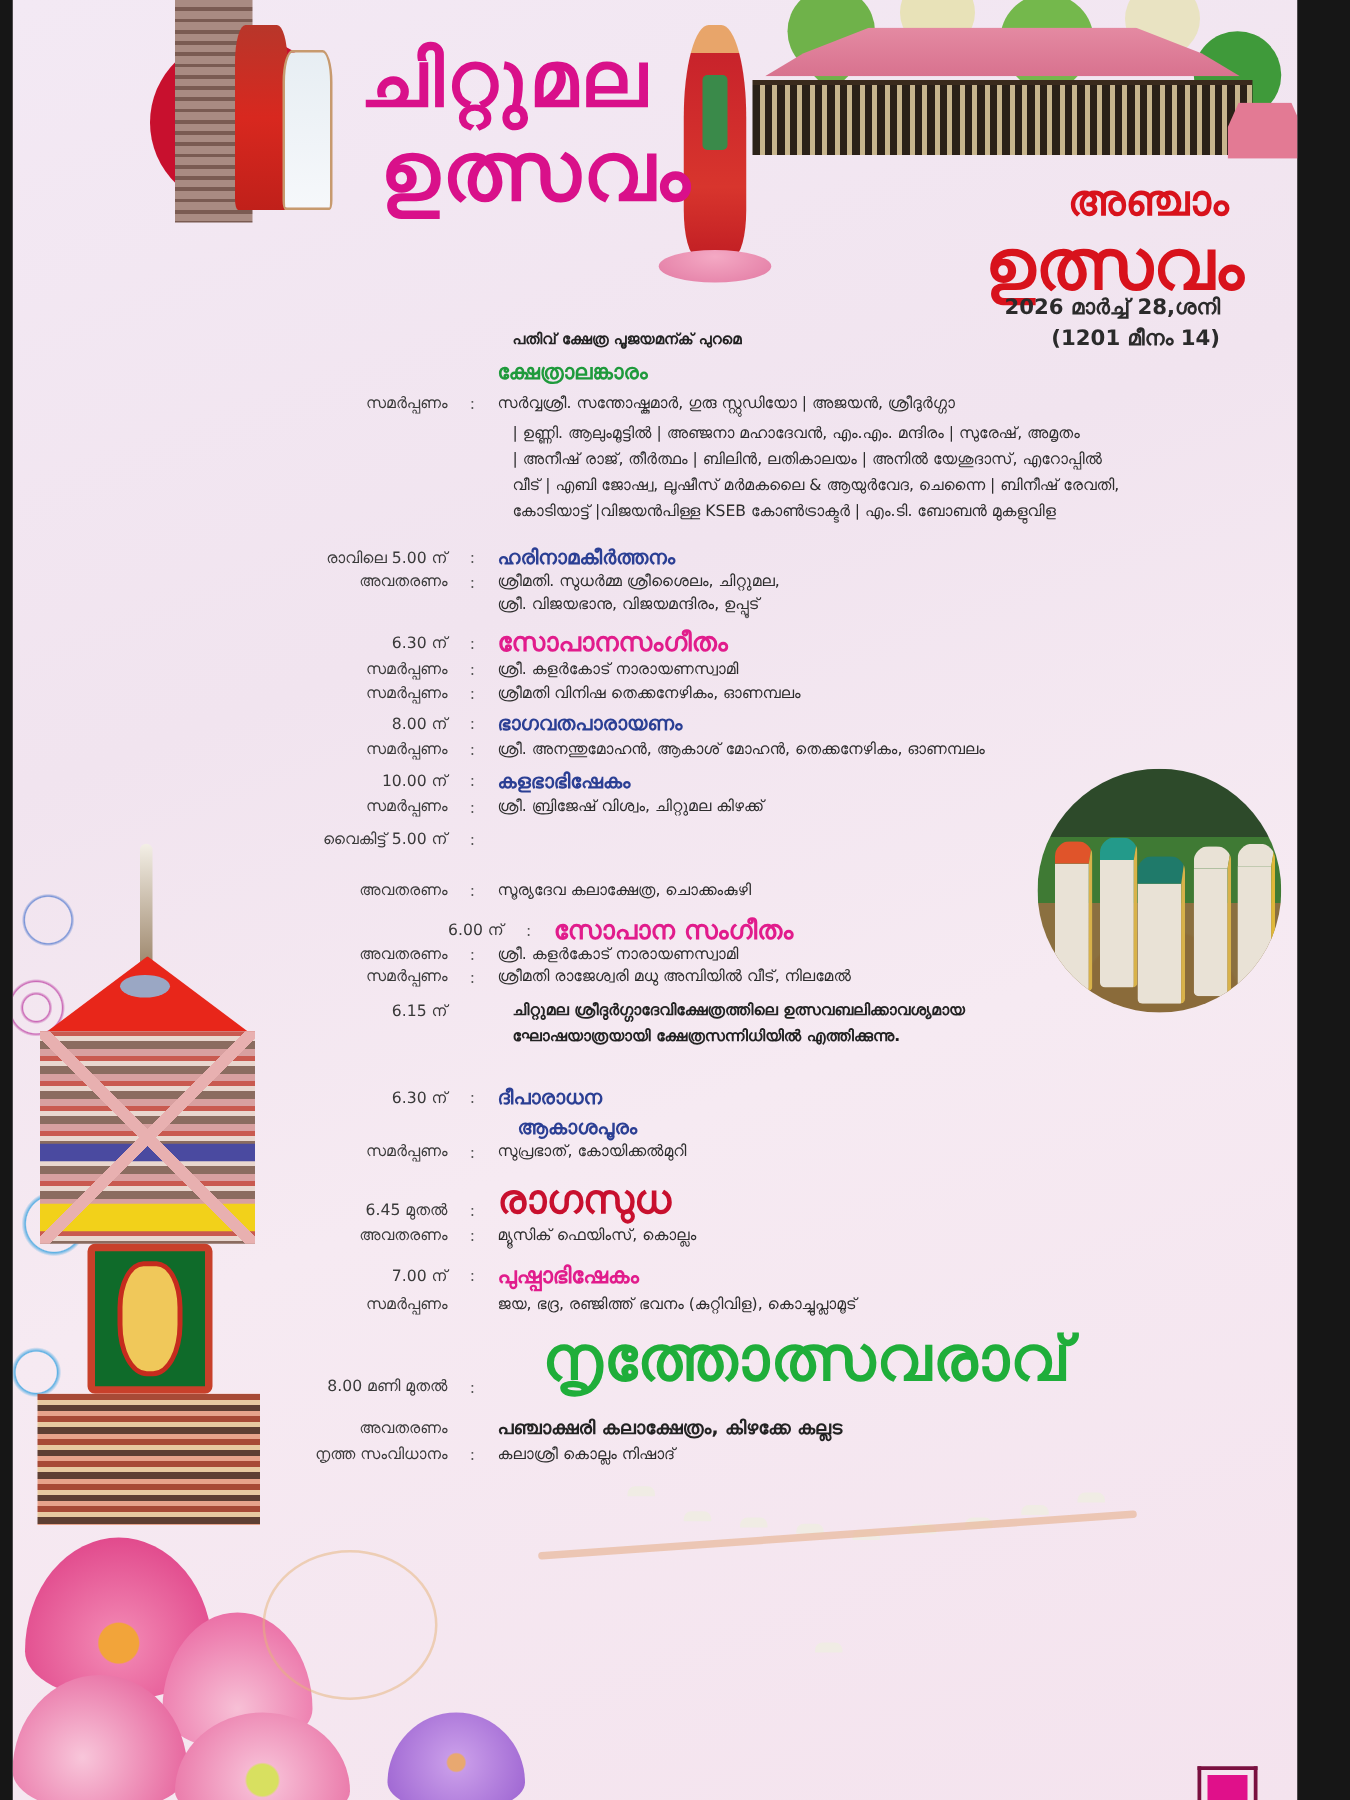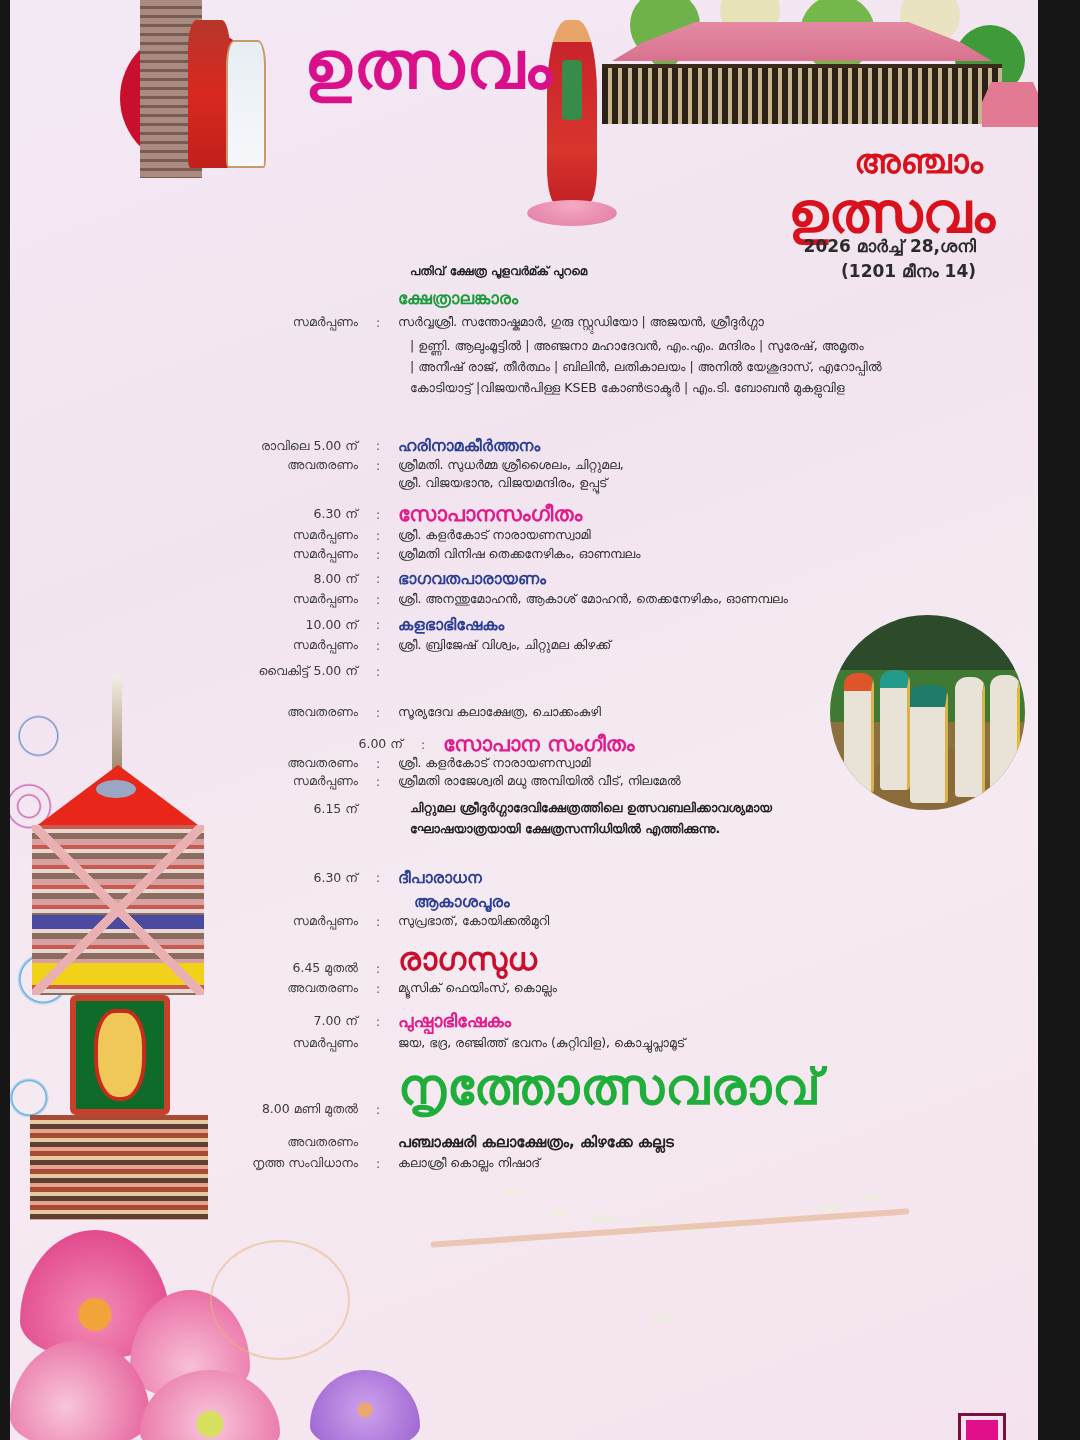--- a/index.html
+++ b/index.html
@@ -125,20 +125,21 @@
     <div class="deity2"></div>
   </div>
 
   <div class="goddess">
     <div class="body"></div>
     <div class="sash"></div>
     <div class="lotus"></div>
   </div>
 
   <div class="title-main">
+    <div class="l1">ചിറ്റുമല</div>
     <div class="l2">ഉത്സവം</div>
   </div>
 
   <div class="title-edition">
     <div class="l1">അഞ്ചാം</div>
     <div class="l2">ഉത്സവം</div>
   </div>
 
   <div class="date-block">
     <div>2026 മാർച്ച് 28,ശനി</div>
@@ -155,35 +156,36 @@
         <div class="band2"></div>
       </div>
     <div class="cross"></div>
     <div class="shrine">
         <div class="face"></div>
       </div>
     <div class="base"></div>
   </div>
 
   <div class="schedule">
-    <div class="intro">പതിവ് ക്ഷേത്ര പൂളവർമ്ക് പുറമെ</div>
+    <div class="intro">പതിവ് ക്ഷേത്ര പൂജയമന്ക് പുറമെ</div>
 
     <div class="row" style="top:30px;">
       <div class="lbl"></div>
         <div class="colon"></div>
       <div class="heading h-green">ക്ഷേത്രാലങ്കാരം</div>
     </div>
     <div class="row" style="top:56px;">
       <div class="lbl">സമർപ്പണം</div>
       <div class="colon">:</div>
       <div class="val">സർവ്വശ്രീ. സന്തോഷ്കുമാർ, ഗുരു സ്റ്റുഡിയോ | അജയൻ, ശ്രീദുർഗ്ഗാ</div>
     </div>
     <div class="donor-list" style="top:77px;">
       <div>| ഉണ്ണി. ആലുംമൂട്ടിൽ | അഞ്ജനാ മഹാദേവൻ, എം.എം. മന്ദിരം | സുരേഷ്, അമൃതം</div>
       <div>| അനീഷ് രാജ്, തീർത്ഥം | ബിലിൻ, ലതികാലയം | അനിൽ യേശുദാസ്, എറോപ്പിൽ</div>
+      <div>വീട് | എബി ജോഷ്വ, ലൂഷീസ് മർമകലൈ &amp; ആയുർവേദ, ചെന്നൈ | ബിനീഷ് രേവതി,</div>
       <div>കോടിയാട്ട് |വിജയൻപിള്ള KSEB കോൺട്രാക്ടർ | എം.ടി. ബോബൻ മുകളുവിള</div>
     </div>
 
     <div class="row" style="top:178px;">
       <div class="lbl">രാവിലെ 5.00 ന്</div>
       <div class="colon">:</div>
       <div class="heading h-blue">ഹരിനാമകീർത്തനം</div>
     </div>
     <div class="row" style="top:199px;">
       <div class="lbl">അവതരണം</div>
@@ -304,21 +306,21 @@
       <div class="lbl">7.00 ന്</div>
       <div class="colon">:</div>
       <div class="heading h-pink" style="font-size:18px;">പുഷ്പാഭിഷേകം</div>
     </div>
     <div class="row" style="top:777px;">
       <div class="lbl">സമർപ്പണം</div>
       <div class="colon"></div>
       <div class="val">ജയ, ഭദ്ര, രഞ്ജിത്ത് ഭവനം (കുറ്റിവിള), കൊച്ചുപ്ലാമൂട്</div>
     </div>
 
-    <div class="row" style="top:800px;">
+    <div class="row" style="top:800px;padding-left:36px;">
       <div class="lbl"></div>
         <div class="colon"></div>
       <div class="heading h-green-xl">നൃത്തോത്സവരാവ്</div>
     </div>
     <div class="row" style="top:843px;">
       <div class="lbl">8.00 മണി മുതൽ</div>
       <div class="colon">:</div>
     </div>
     <div class="row" style="top:875px;">
       <div class="lbl">അവതരണം</div>

